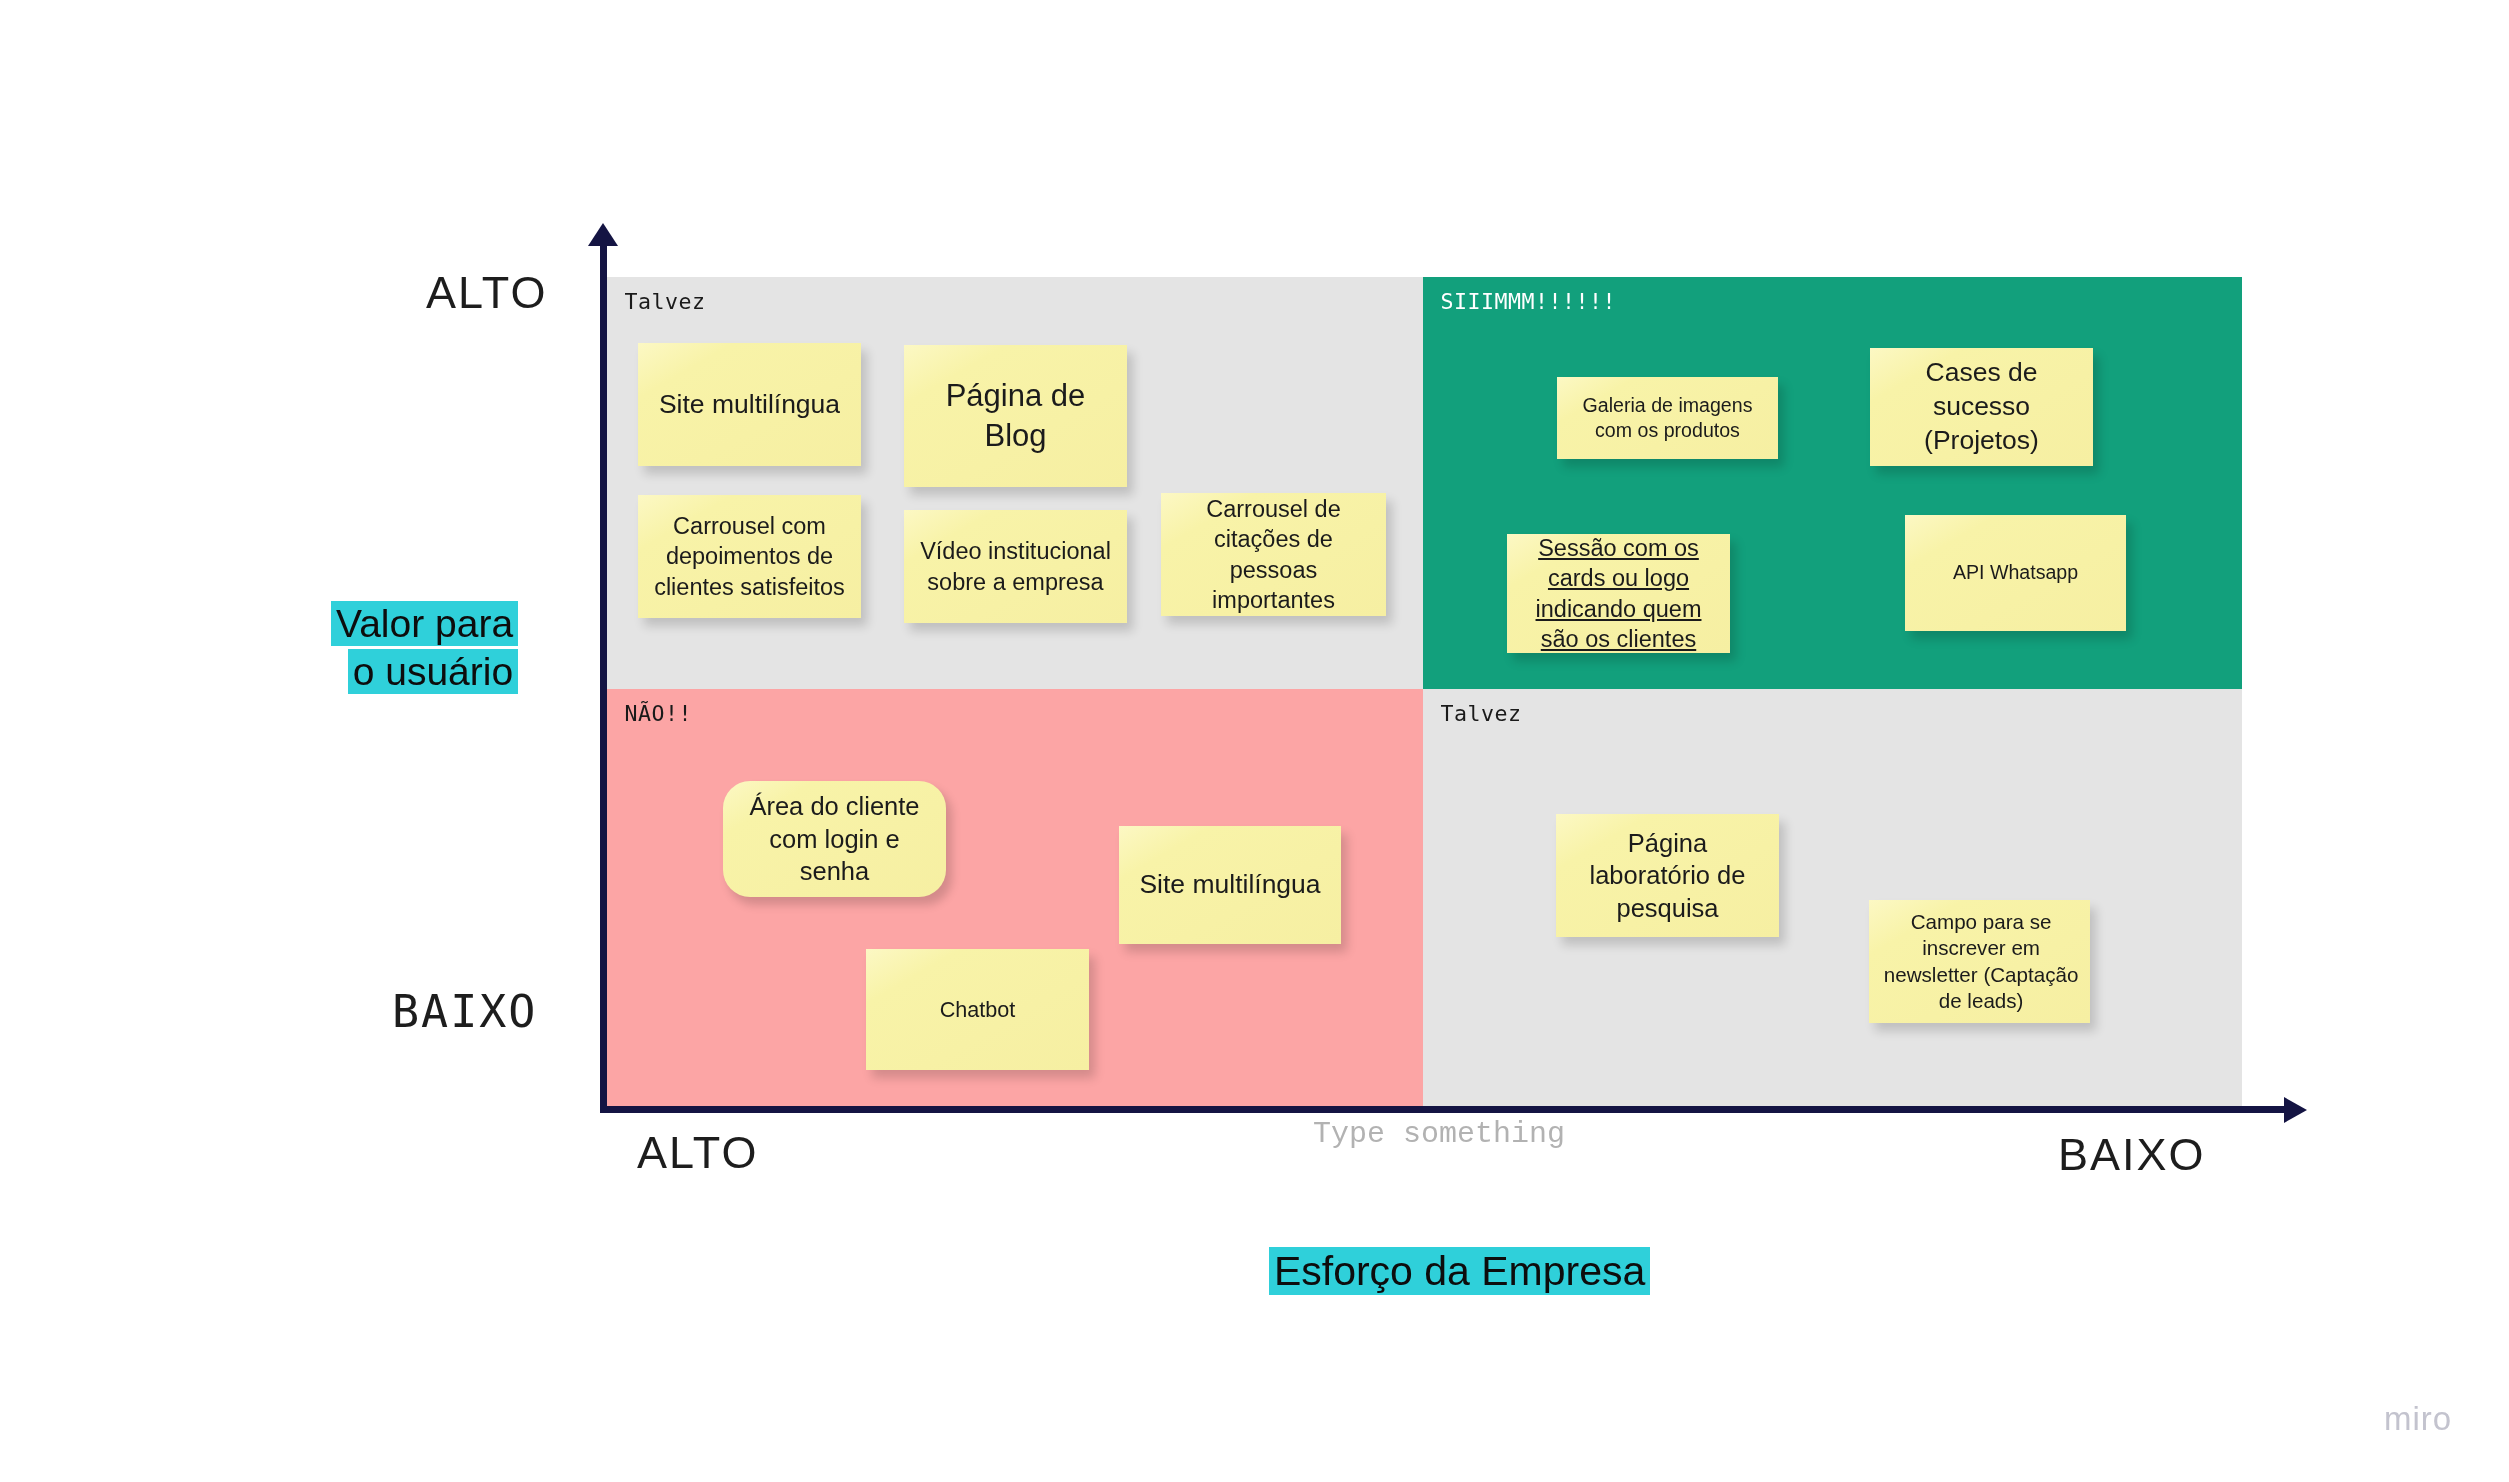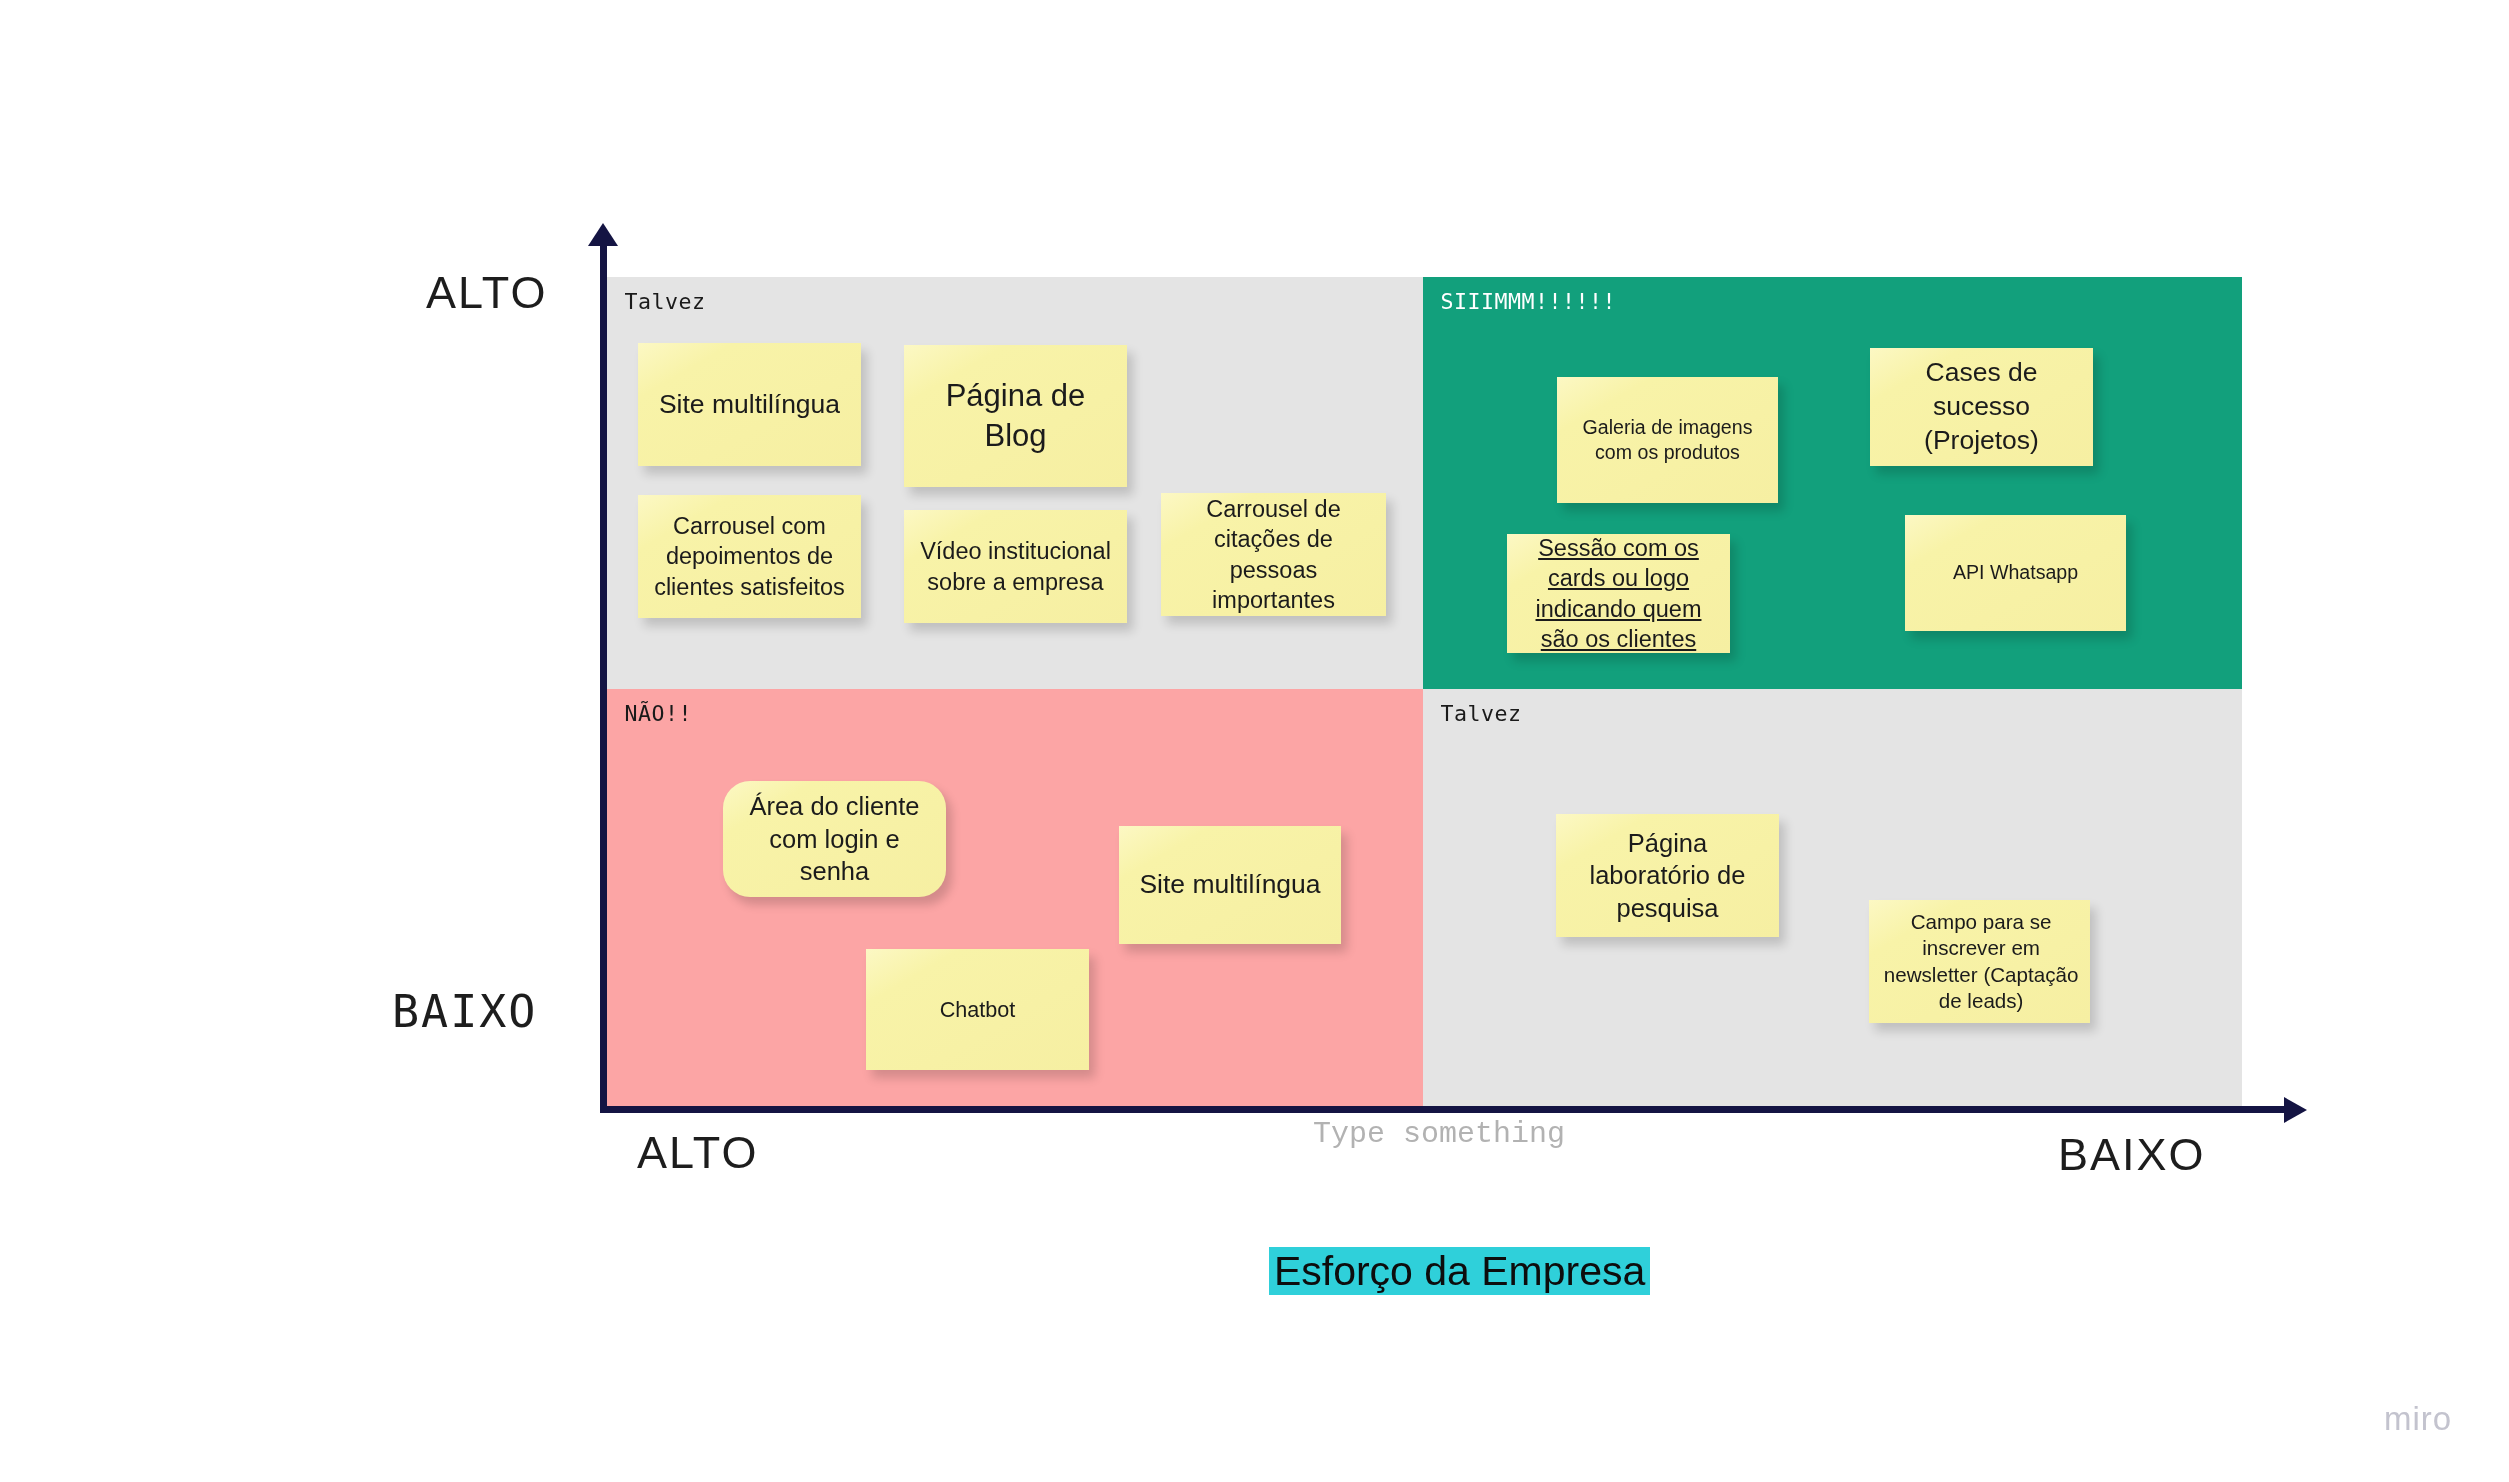--- a/index.html
+++ b/index.html
@@ -121,21 +121,21 @@
       </div>
       <div class="note" style="left: 638px; top: 495px; width: 223px; height: 123px; font-size: 23.5px;">
         <span>Carrousel com depoimentos de clientes satisfeitos</span>
       </div>
       <div class="note" style="left: 904px; top: 510px; width: 223px; height: 113px; font-size: 23.5px;">
         <span>Vídeo institucional sobre a empresa</span>
       </div>
       <div class="note" style="left: 1161px; top: 493px; width: 225px; height: 123px; font-size: 23.5px;">
         <span>Carrousel de citações de pessoas importantes</span>
       </div>
-      <div class="note" style="left: 1557px; top: 377px; width: 221px; height: 126px; font-size: 19.6px;">
+      <div class="note" style="left: 1557px; top: 377px; width: 221px; height: 82px; font-size: 19.6px;">
         <span>Galeria de imagens com os produtos</span>
       </div>
       <div class="note" style="left: 1870px; top: 348px; width: 223px; height: 118px; font-size: 26.5px;">
         <span>Cases de sucesso (Projetos)</span>
       </div>
       <div class="note" style="left: 1507px; top: 534px; width: 223px; height: 119px; font-size: 23.5px; text-decoration: underline;">
         <span>Sessão com os cards ou logo indicando quem são os clientes</span>
       </div>
       <div class="note" style="left: 1905px; top: 515px; width: 221px; height: 116px; font-size: 19.6px;">
         <span>API Whatsapp</span>
@@ -155,20 +155,24 @@
       <div class="note" style="left: 1869px; top: 900px; width: 221px; height: 123px; font-size: 20.6px; padding-left: 13px;">
         <span>Campo para se inscrever em newsletter (Captação de leads)</span>
       </div>
     </div>
 
   <div class="ax-label" id="lbl-alto-y">ALTO</div>
   <div class="ax-label" id="lbl-baixo-y">BAIXO</div>
   <div class="ax-label" id="lbl-alto-x">ALTO</div>
   <div class="ax-label" id="lbl-baixo-x">BAIXO</div>
 
+  <div id="lbl-value-wrap">
+    <span class="hl-in">Valor para</span><br>
+    <span class="hl-in">o usuário</span>
+  </div>
 
   <div id="lbl-effort-wrap">
     <span class="hl-in">Esforço da Empresa</span>
   </div>
 
   <div id="placeholder-text">Type something</div>
   <div id="miro-watermark">miro</div>
 </div>
 
 

